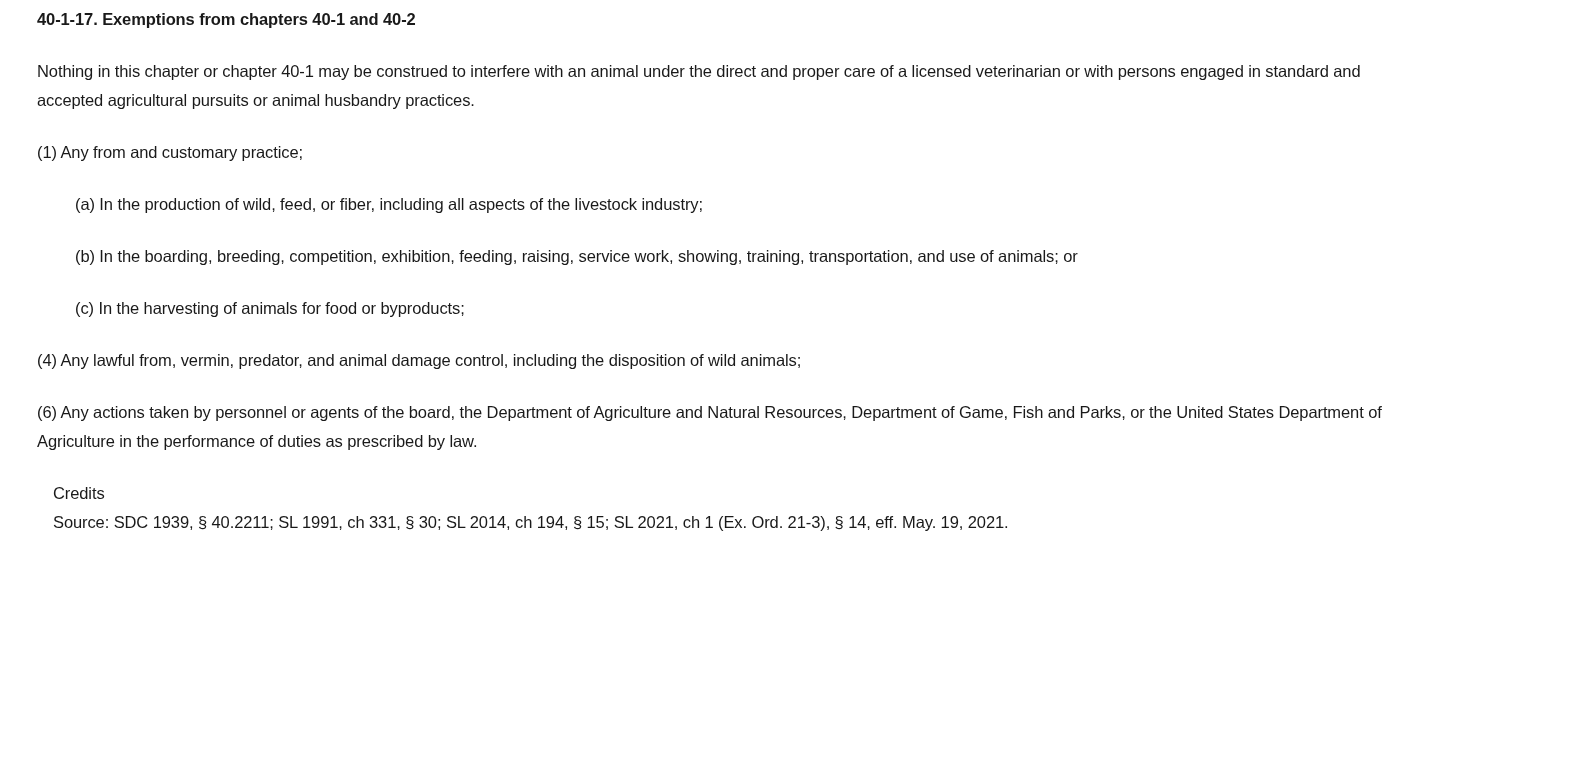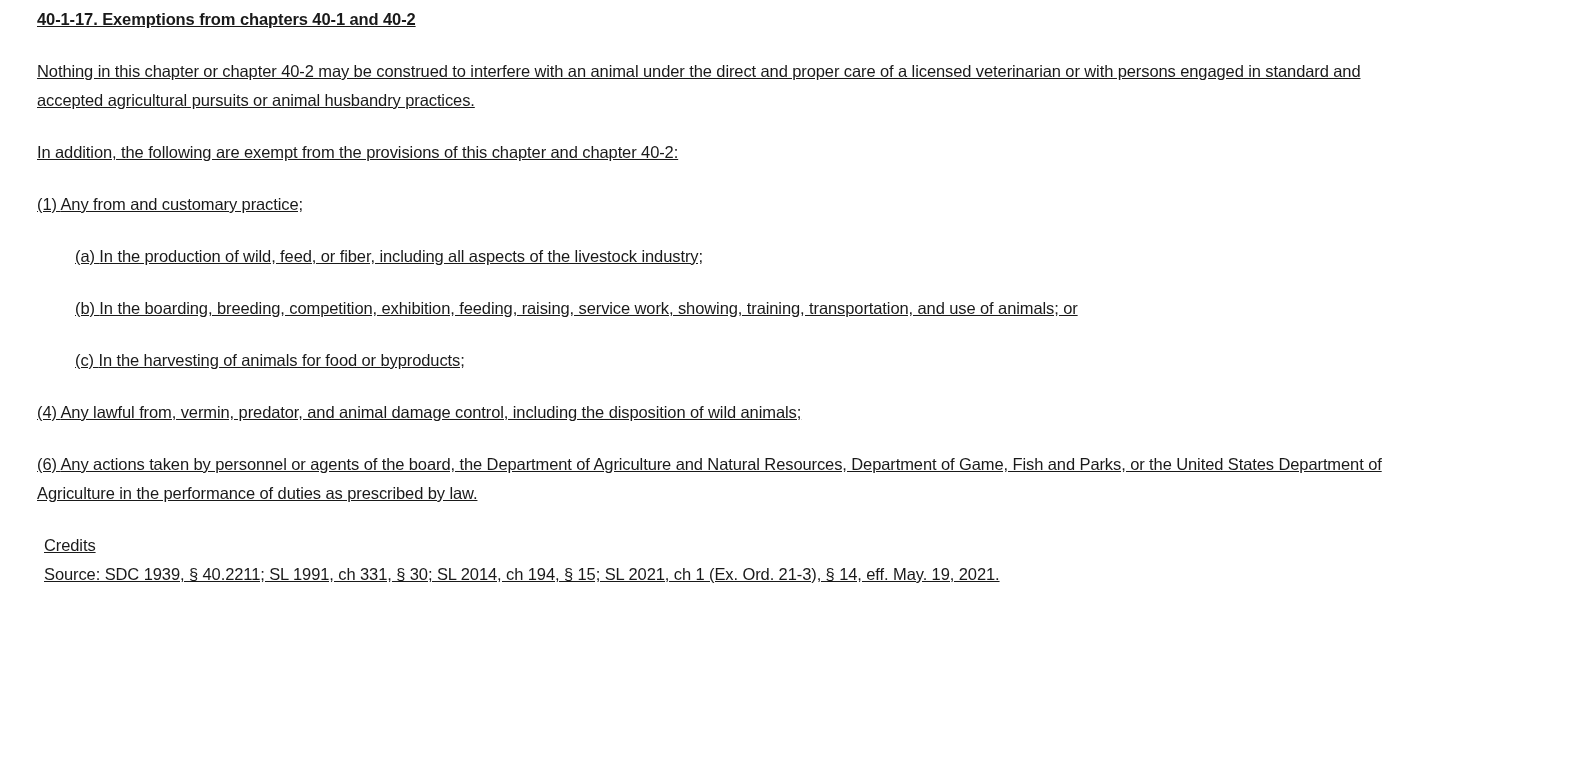--- a/index.html
+++ b/index.html
@@ -13,50 +13,48 @@
     line-height: 29px;
     color: #1a1a1a;
     letter-spacing: -0.1px;
   }
   .page {
     width: 1445px;
     min-height: 777px;
     box-sizing: border-box;
     padding: 5px 37px 36px 37px;
     background: #ffffff;
-    text-decoration: underline;
   }
   .heading {
     font-size: 16.5px;
     font-weight: 700;
     margin: 0 0 23px 0;
     line-height: 29px;
   }
   .para {
     margin: 0 0 23px 0;
   }
   .para.sub {
     padding-left: 38px;
   }
   .credits {
-    margin: 7px;
+    margin: 16px;
   }
   .credits .line {
     margin: 0;
   }
 </style>
 </head>
 <body>
 
 <div class="page">
   <h1 class="heading">40-1-17. Exemptions from chapters 40-1 and 40-2</h1>
 
-  <p class="para">Nothing in this chapter or chapter 40-2 may be construed to interfere with an animal under the direct and proper care of a licensed veterinarian or with persons engaged in standard and accepted agricultural pursuits or animal husbandry practices.</p>
+  <p class="para">Nothing in this chapter or chapter 40-1 may be construed to interfere with an animal under the direct and proper care of a licensed veterinarian or with persons engaged in standard and accepted agricultural pursuits or animal husbandry practices.</p>
 
-  <p class="para">In addition, the following are exempt from the provisions of this chapter and chapter 40-2:</p>
 
   <div id="exemption-items">
       <p class="para"><span>(1) </span><span>Any from and customary practice;</span></p>
       <p class="para sub"><span>(a) </span><span>In the production of wild, feed, or fiber, including all aspects of the livestock industry;</span></p>
       <p class="para sub"><span>(b) </span><span>In the boarding, breeding, competition, exhibition, feeding, raising, service work, showing, training, transportation, and use of animals; or</span></p>
       <p class="para sub"><span>(c) </span><span>In the harvesting of animals for food or byproducts;</span></p>
       <p class="para"><span>(4) </span><span>Any lawful from, vermin, predator, and animal damage control, including the disposition of wild animals;</span></p>
       <p class="para"><span>(6) </span><span>Any actions taken by personnel or agents of the board, the Department of Agriculture and Natural Resources, Department of Game, Fish and Parks, or the United States Department of Agriculture in the performance of duties as prescribed by law.</span></p>
     </div>
 

